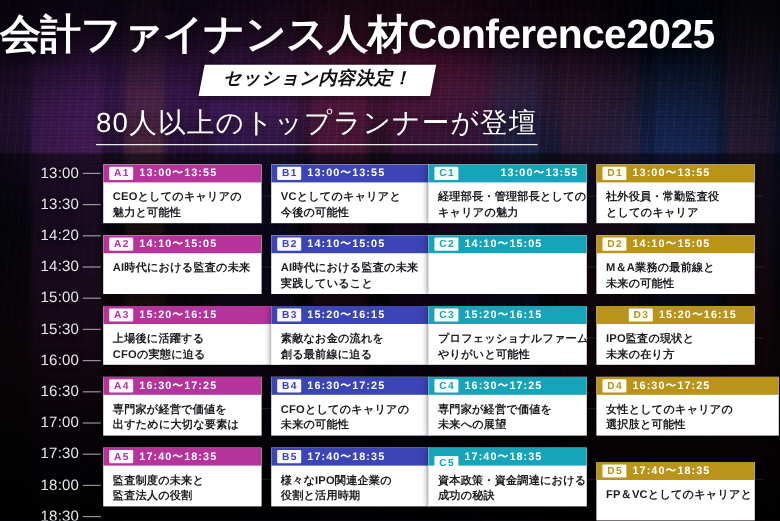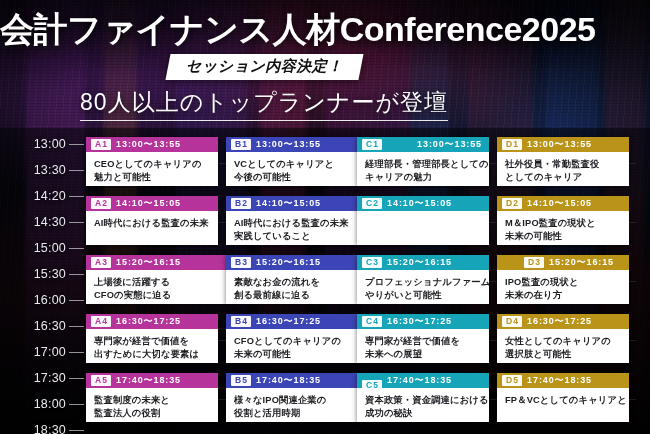--- a/index.html
+++ b/index.html
@@ -334,21 +334,21 @@
           <span class="code" style="color: rgb(22, 165, 184);">C2</span>
           <span class="time">14:10〜15:05</span>
         </div>
       </div>
       <div class="card" style="left: 497px; top: 66px; width: 132px; height: 49px;">
         <div class="chead" style="background: rgb(185, 148, 25);">
           <span class="code" style="color: rgb(185, 148, 25);">D2</span>
           <span class="time">14:10〜15:05</span>
         </div>
         <div class="cbody">
-          <div class="line">M＆IPO監査の現状と</div>
+          <div class="line">M＆A業務の最前線と</div>
           <div class="line">未来の可能性</div>
         </div>
       </div>
       <div class="card" style="left: 86px; top: 125px; width: 148px; height: 49px;">
         <div class="chead" style="background: rgb(181, 51, 154);">
           <span class="code" style="color: rgb(181, 51, 154);">A3</span>
           <span class="time">15:20〜16:15</span>
         </div>
         <div class="cbody">
           <div class="line">上場後に活躍する</div>
@@ -408,21 +408,21 @@
       <div class="card" style="left: 357px; top: 184px; width: 132px; height: 49px;">
         <div class="chead" style="background: rgb(22, 165, 184);">
           <span class="code" style="color: rgb(22, 165, 184);">C4</span>
           <span class="time">16:30〜17:25</span>
         </div>
         <div class="cbody">
           <div class="line">専門家が経営で価値を</div>
           <div class="line">未来への展望</div>
         </div>
       </div>
-      <div class="card" style="left: 497px; top: 184px; width: 132px; height: 49px;">
+      <div class="card" style="left: 497px; top: 184px; width: 152px; height: 49px;">
         <div class="chead" style="background: rgb(185, 148, 25);">
           <span class="code" style="color: rgb(185, 148, 25);">D4</span>
           <span class="time">16:30〜17:25</span>
         </div>
         <div class="cbody">
           <div class="line">女性としてのキャリアの</div>
           <div class="line">選択肢と可能性</div>
         </div>
       </div>
       <div class="card" style="left: 86px; top: 243px; width: 132px; height: 49px;">
@@ -448,21 +448,21 @@
       <div class="card" style="left: 357px; top: 243px; width: 132px; height: 49px;">
         <div class="chead" style="background: rgb(22, 165, 184);">
           <span class="code" style="color: rgb(22, 165, 184); margin-top: 10px;">C5</span>
           <span class="time">17:40〜18:35</span>
         </div>
         <div class="cbody">
           <div class="line">資本政策・資金調達における</div>
           <div class="line">成功の秘訣</div>
         </div>
       </div>
-      <div class="card" style="left: 497px; top: 243px; width: 132px; height: 49px;">
+      <div class="card" style="left: 497px; top: 255px; width: 132px; height: 49px;">
         <div class="chead" style="background: rgb(185, 148, 25);">
           <span class="code" style="color: rgb(185, 148, 25);">D5</span>
           <span class="time">17:40〜18:35</span>
         </div>
         <div class="cbody">
           <div class="line">FP＆VCとしてのキャリアと</div>
         </div>
       </div>
     </div>
 

